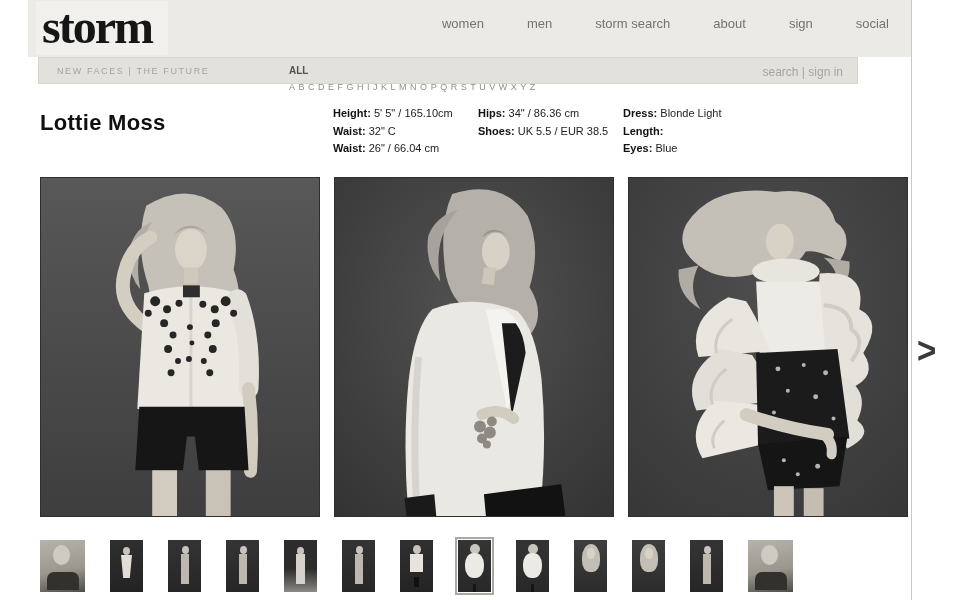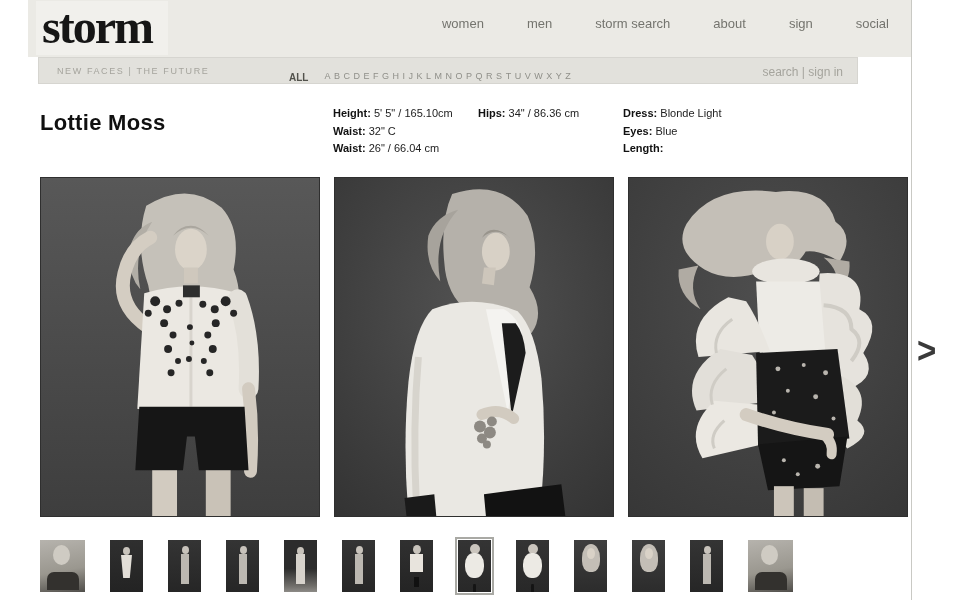--- a/index.html
+++ b/index.html
@@ -19,21 +19,21 @@
     font-size:48px;line-height:52px;letter-spacing:-2px;color:#161616;cursor:pointer;}
   .nav{position:absolute;right:22px;top:16px;display:flex;gap:43px;
     font-size:13px;color:var(--nav-text);}
   .nav span{cursor:pointer;white-space:nowrap;}
 
   
   .subnav{position:absolute;left:10px;top:57px;width:820px;height:27px;
     background:var(--subnav-bg);border:1px solid #d6d5d0;}
   .section-label{position:absolute;left:18px;top:8px;font-size:9px;
     letter-spacing:1.6px;color:var(--text-muted);cursor:pointer;white-space:nowrap;}
-  .alpha{position:absolute;left:250px;top:7px;display:flex;align-items:flex-end;}
+  .alpha{position:absolute;left:250px;top:7px;display:flex;align-items:flex-start;flex-direction:column;}
   .all{font-weight:bold;font-size:10px;color:#52524c;margin-right:16px;cursor:pointer;}
   .letters span{font-size:9px;color:#8f8f89;margin-right:3.5px;cursor:pointer;}
   .account{position:absolute;right:14px;top:7px;font-size:12px;
     color:var(--text-muted);cursor:pointer;}
 
   
   .model-name{position:absolute;left:12px;top:110px;margin:0;font-size:22px;
     font-weight:bold;letter-spacing:.3px;color:#101010;}
   .stats{position:absolute;left:305px;top:105px;display:flex;font-size:11px;color:#222;}
   .stat-col{width:145px;}
@@ -119,25 +119,26 @@
   <h1 class="model-name">Lottie Moss</h1>
 
   <div class="stats" id="stats">
       <div class="stat-col">
         <div class="stat-row"><b>Height:</b> 5' 5" / 165.10cm</div>
         <div class="stat-row"><b>Waist:</b> 32" C</div>
         <div class="stat-row"><b>Waist:</b> 26" / 66.04 cm</div>
       </div>
       <div class="stat-col">
         <div class="stat-row"><b>Hips:</b> 34" / 86.36 cm</div>
+        <div class="stat-row"><b>Shoes:</b> UK 5.5 / EUR 38.5</div>
       </div>
       <div class="stat-col">
         <div class="stat-row"><b>Dress:</b> Blonde Light</div>
+        <div class="stat-row"><b>Length:</b> </div>
         <div class="stat-row"><b>Eyes:</b> Blue</div>
-        <div class="stat-row"><b>Length:</b> </div>
       </div>
     </div>
 
   <div class="photos">
 
     <figure class="photo">
       <svg viewBox="0 0 280 340" preserveAspectRatio="none">
         <defs>
           <linearGradient id="p1bg" x1="0" y1="0" x2="0" y2="1">
             <stop offset="0" stop-color="#585858"></stop>

